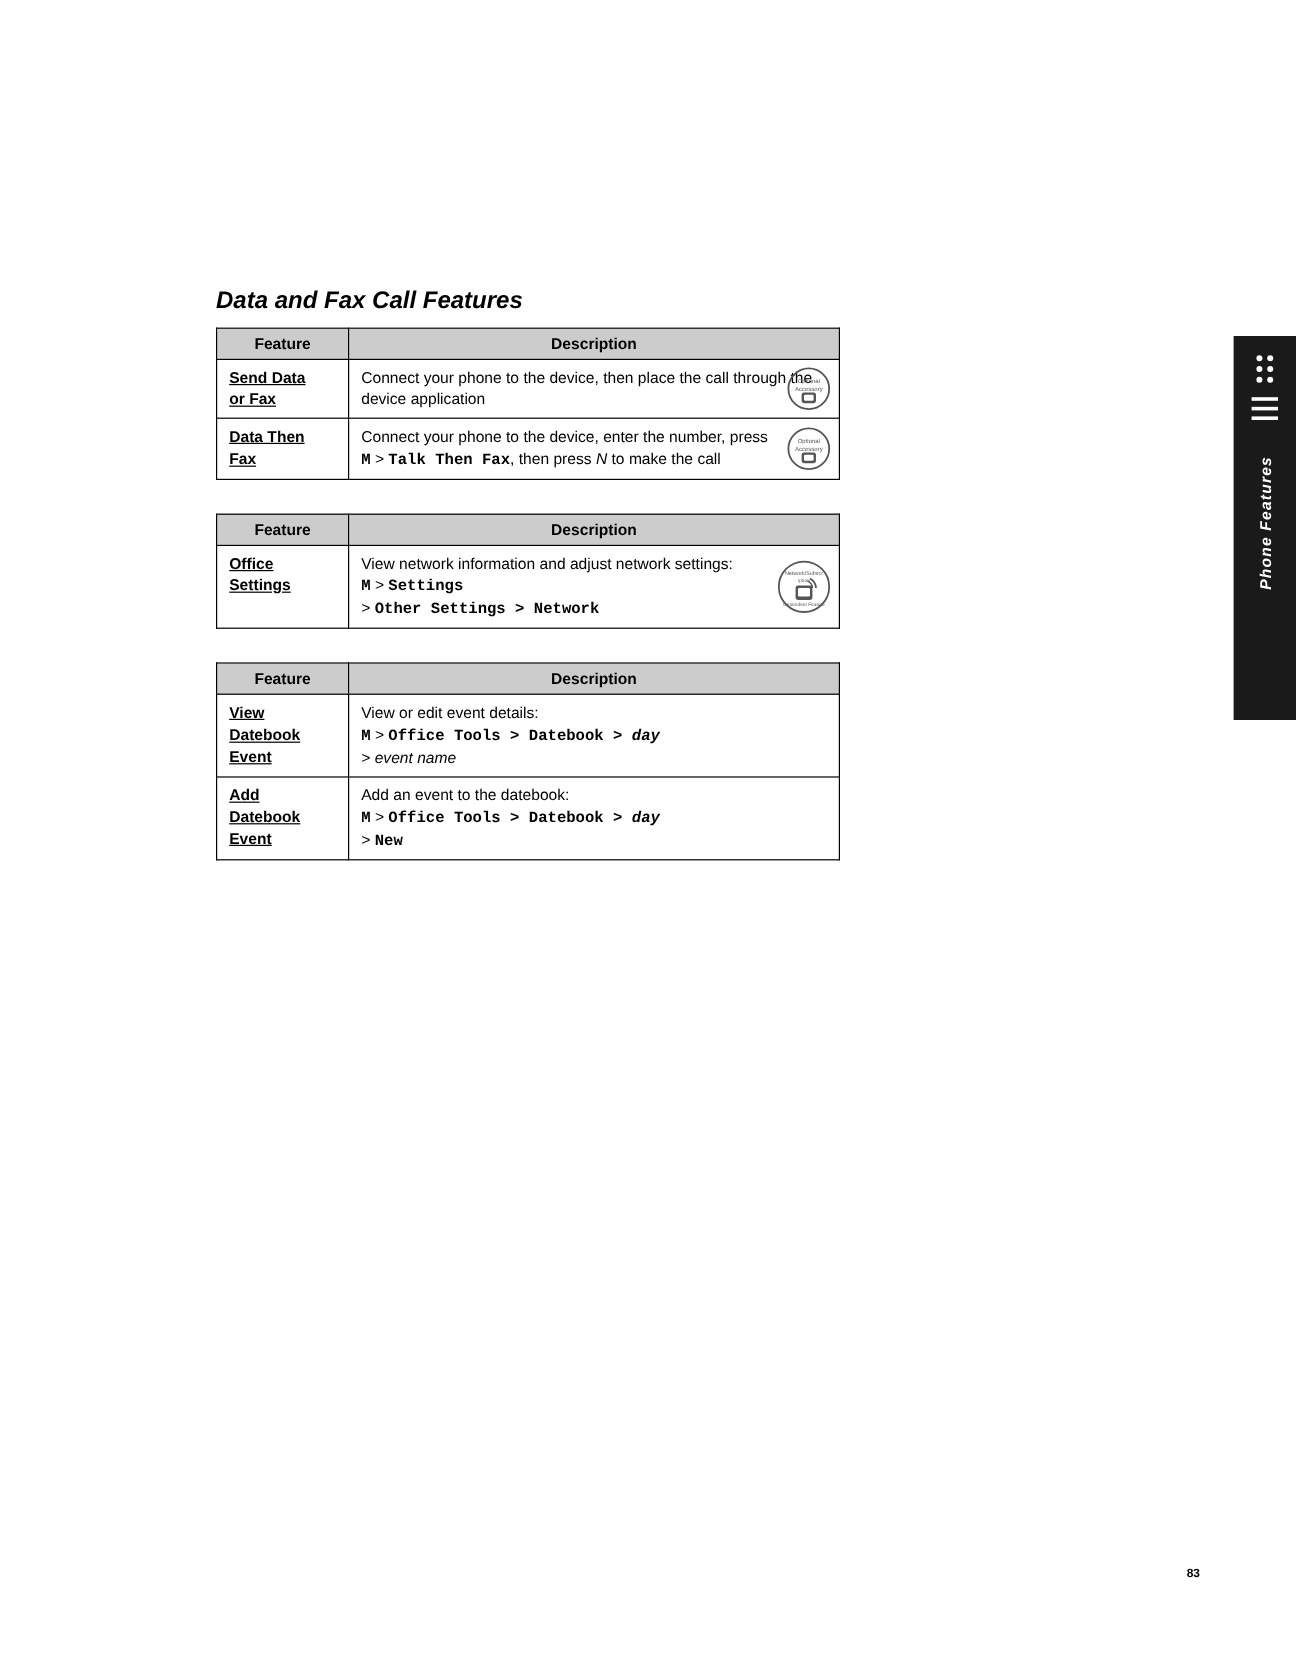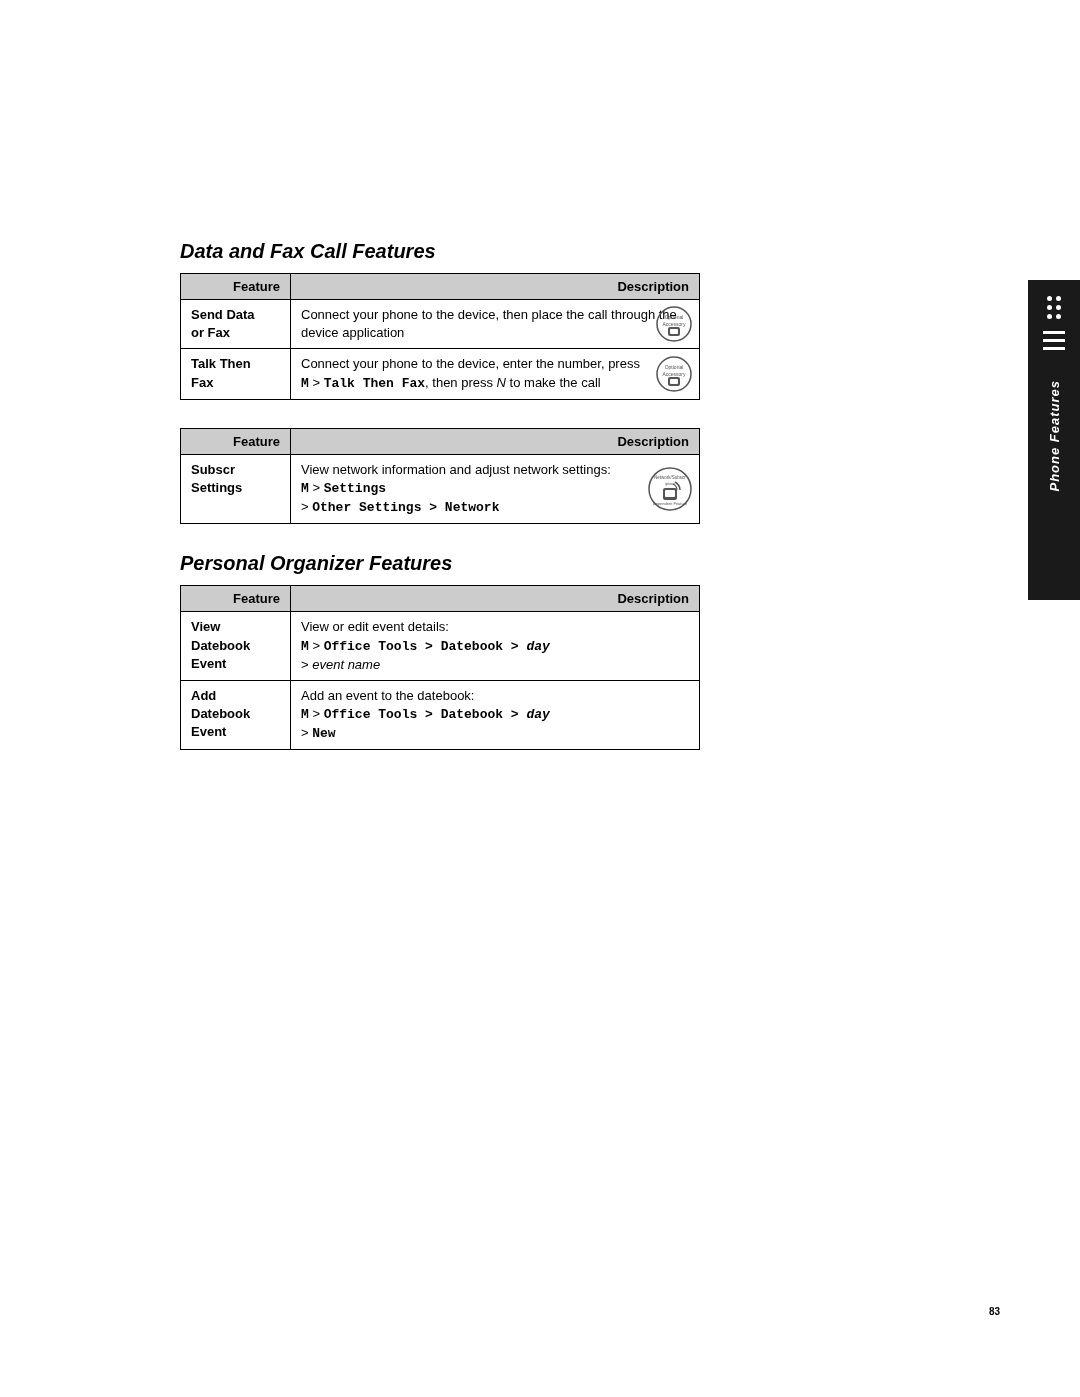--- a/index.html
+++ b/index.html
@@ -101,37 +101,38 @@
       border: 1.5px solid #000;
     }
 
     thead tr {
       background: #cccccc;
     }
 
     thead th {
       border: 1.5px solid #000;
       padding: 5px 10px;
-      text-align: right;
+      text-align: center;
       font-weight: bold;
       font-size: 13px;
     }
 
     tbody td {
       border: 1.5px solid #000;
       padding: 6px 10px;
       vertical-align: top;
       font-size: 13px;
       line-height: 1.4;
     }
 
     .feature-cell {
       font-weight: bold;
       width: 110px;
       white-space: nowrap;
+      text-decoration: underline;
     }
 
     .desc-cell {
       position: relative;
     }
 
     
     .mono-bold {
       font-family: 'Courier New', Courier, monospace;
       font-weight: bold;
@@ -197,21 +198,21 @@
               <text x="19" y="21" text-anchor="middle" font-size="5" fill="#555">Accessory</text>
 
               <rect x="13" y="22" width="12" height="9" rx="2" fill="#555"></rect>
               <rect x="15" y="24" width="8" height="5" rx="1" fill="#fff"></rect>
             </svg>
           </td>
         </tr>
 
         <tr>
           <td class="feature-cell">
-            <span><strong>Talk Then</strong><br><strong>Fax</strong></span>
+            <span><strong>Data Then</strong><br><strong>Fax</strong></span>
           </td>
           <td class="desc-cell" style="padding-right:52px;">
             <span>Connect your phone to the device, enter the number, press <span class="mono-bold">M</span> &gt; <span class="mono-bold">Talk Then Fax</span>, then press <span class="italic">N</span> to make the call</span>
             <svg class="icon-accessory" viewBox="0 0 38 38" xmlns="http://www.w3.org/2000/svg">
               <circle cx="19" cy="19" r="17" fill="none" stroke="#555" stroke-width="1.5"></circle>
               <text x="19" y="14" text-anchor="middle" font-size="5" fill="#555">Optional</text>
               <text x="19" y="21" text-anchor="middle" font-size="5" fill="#555">Accessory</text>
               <rect x="13" y="22" width="12" height="9" rx="2" fill="#555"></rect>
               <rect x="15" y="24" width="8" height="5" rx="1" fill="#fff"></rect>
             </svg>
@@ -225,21 +226,21 @@
     <table>
       <thead>
         <tr>
           <th>Feature</th>
           <th>Description</th>
         </tr>
       </thead>
       <tbody>
         <tr>
           <td class="feature-cell">
-            <span><strong>Subscr</strong><br><strong>Settings</strong></span>
+            <span><strong>Office</strong><br><strong>Settings</strong></span>
           </td>
           <td class="desc-cell" style="padding-right:58px;">
             <span>View network information and adjust network settings:<br>
             <span class="mono-bold">M</span> &gt; <span class="mono-bold">Settings</span><br>
             &gt; <span class="mono-bold">Other Settings &gt; Network</span></span>
             <svg class="icon-network" viewBox="0 0 46 46" xmlns="http://www.w3.org/2000/svg">
               <circle cx="23" cy="23" r="21" fill="none" stroke="#555" stroke-width="1.5"></circle>
               <text x="23" y="13" text-anchor="middle" font-size="4.5" fill="#555">Network/Subscr</text>
               <text x="23" y="19" text-anchor="middle" font-size="4" fill="#555">iption</text>
 
@@ -250,21 +251,20 @@
               <path d="M26 18 Q30 20 30 24" fill="none" stroke="#555" stroke-width="1.2"></path>
               <text x="23" y="39" text-anchor="middle" font-size="4" fill="#555">Dependent Feature</text>
             </svg>
           </td>
         </tr>
       </tbody>
     </table>
   </div>
 
   <div class="section-wrapper">
-    <div class="section-title">Personal Organizer Features</div>
     <table>
       <thead>
         <tr>
           <th>Feature</th>
           <th>Description</th>
         </tr>
       </thead>
       <tbody>
 
         <tr>

